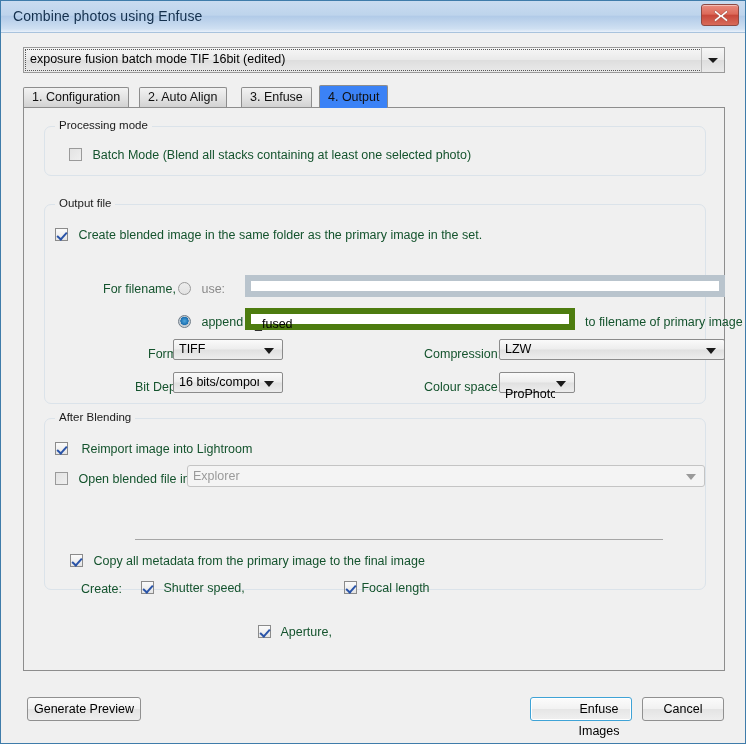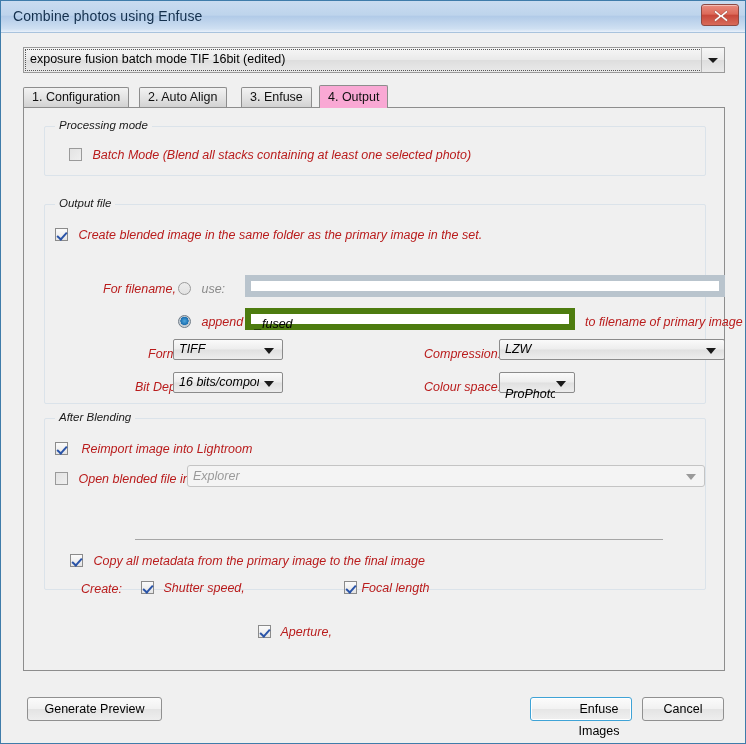--- a/index.html
+++ b/index.html
@@ -115,44 +115,43 @@
     font-size: 12.5px;
     color: #111;
     padding: 2px 8px 0 8px;
     cursor: pointer;
     white-space: nowrap;
     border-radius: 2px 2px 0 0;
   }
   .tab.active {
     top: 0;
     height: 23px;
-    background: #f9a8d4;
+    background: #3b82f6;
     border-color: #8d8d8d;
     padding-top: 4px;
     z-index: 5;
   }
 
   
   .panel {
     position: absolute;
     left: 22px; top: 74px;
     width: 702px; height: 564px;
     box-sizing: border-box;
     border: 1px solid #8d8d8d;
     background: #f0f0f0;
   }
 
   
   .group {
     position: absolute;
     box-sizing: border-box;
     border: 1px solid #dbe3ea;
-    border-radius: 2px;
+    border-radius: 7px;
     background: transparent;
-    font-style: italic;
   }
   .group-legend {
     position: absolute;
     top: -8px; left: 10px;
     background: #f0f0f0;
     padding: 0 4px;
     font-size: 11.5px;
     color: #1a1a1a;
     white-space: nowrap;
   }
@@ -194,21 +193,21 @@
     vertical-align: middle;
     cursor: pointer;
   }
   .rb.selected {
     border-color: #6f7c88;
     background: radial-gradient(circle at 50% 45%, #4fa6dd 0%, #1a6fb0 48%, #b9c4cd 52%, #e8ecef 100%);
   }
 
   .lbl {
     font-size: 12.5px;
-    color: #b91c1c;
+    color: #14532d;
     vertical-align: middle;
     white-space: nowrap;
   }
   .lbl.dim { color: #8a8a8a; }
 
   .row { position: absolute; white-space: nowrap; }
 
   
   .tinput {
     position: absolute;
@@ -420,20 +419,20 @@
           <span class="lbl" style="margin-left:5px;">Aperture,</span>
         </div>
         <div class="row" style="left:299px; top:159px;">
           <span class="cb checked"></span>
           <span class="lbl" style="">Focal length</span>
         </div>
       </div>
 
     </div>
 
-    <div class="btn" style="left:26px; top:664px; width:135px; height:24px; line-height:22px;">Generate Preview</div>
+    <div class="btn" style="left:26px; top:664px; width:114px; height:24px; line-height:22px;">Generate Preview</div>
 
     <div class="btn default" style="left:529px; top:664px; width:102px; height:24px; line-height:22px;padding-left:36px;">Enfuse Images</div>
 
     <div class="btn" style="left:641px; top:664px; width:82px; height:24px; line-height:22px;">Cancel</div>
 
   </div>
 </div>
 
 </body></html>

